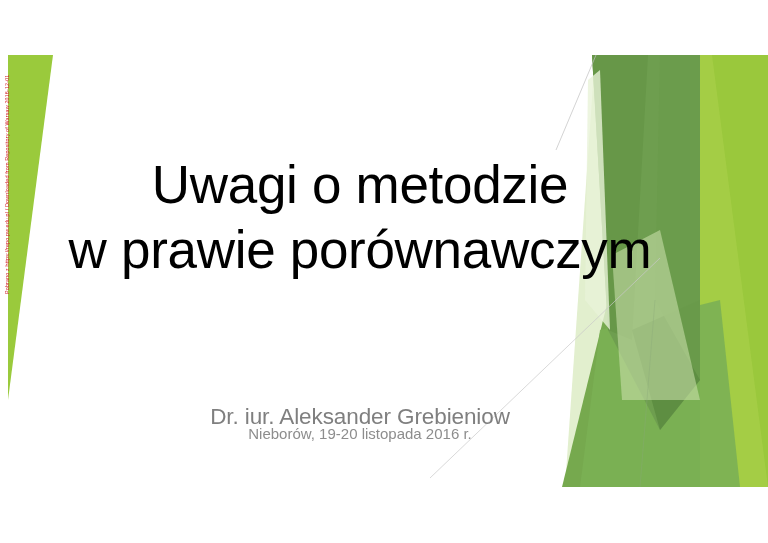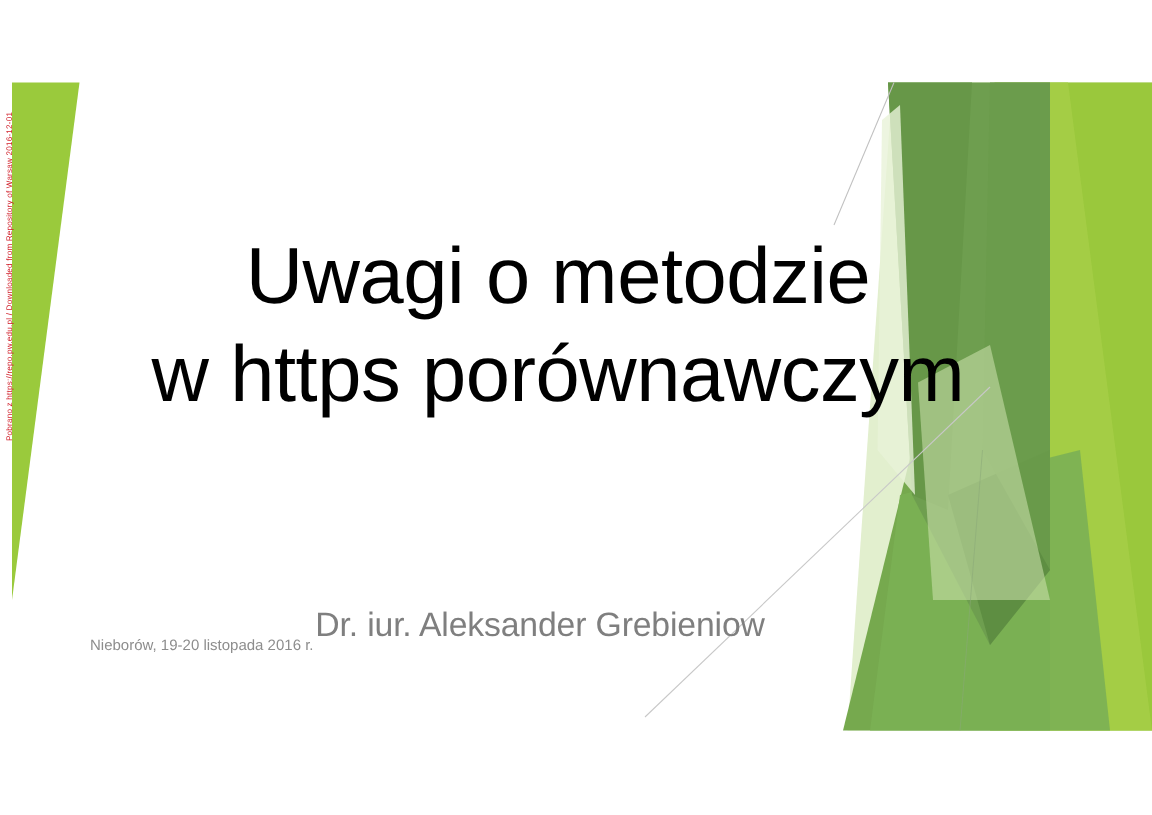--- a/index.html
+++ b/index.html
@@ -54,21 +54,21 @@
   #text-block {
     position: absolute;
     left: 60px;
     top: 0;
     width: 600px;
     height: 543px;
   }
 
   #title {
     position: absolute;
-    left: 12px;
+    left: 0;
     top: 152px;
     width: 600px;
     text-align: center;
     color: #000000;
     font-family: "Liberation Sans", sans-serif;
     font-size: 53px;
     line-height: 1.23;
     font-weight: 400;
     letter-spacing: -0.3px;
   }
@@ -85,24 +85,24 @@
     font-size: 22.5px;
     font-weight: 400;
     letter-spacing: -0.1px;
   }
 
   #event-date {
     position: absolute;
     left: 0;
     top: 425px;
     width: 600px;
-    text-align: left;
+    text-align: center;
     color: #8d8d8d;
     font-family: "Liberation Sans", sans-serif;
-    font-size: 10px;
+    font-size: 15px;
     font-weight: 400;
   }
 </style>
 </head>
 <body>
 
 <div id="slide">
 
   <svg id="art-left" viewBox="0 0 768 543" width="768" height="543" xmlns="http://www.w3.org/2000/svg">
     <polygon points="8,55 53,55 8,400" fill="#9ACA3C"></polygon>
@@ -140,21 +140,21 @@
 
     <line x1="655" y1="300" x2="640" y2="487" stroke="#8aa878" stroke-width="0.6" opacity="0.6"></line>
   </svg>
 
   <div id="watermark">Pobrano z https://repo.pw.edu.pl / Downloaded from Repository of Warsaw 2016-12-01</div>
 
   <div id="text-block">
 
     <div id="title">
       <span class="tline">Uwagi o metodzie</span>
-      <span class="tline">w https porównawczym</span>
+      <span class="tline">w prawie porównawczym</span>
     </div>
 
     <div id="author">Dr. iur. Aleksander Grebieniow</div>
 
     <div id="event-date">Nieborów, 19-20 listopada 2016 r.</div>
 
   </div>
 
 </div>
 

